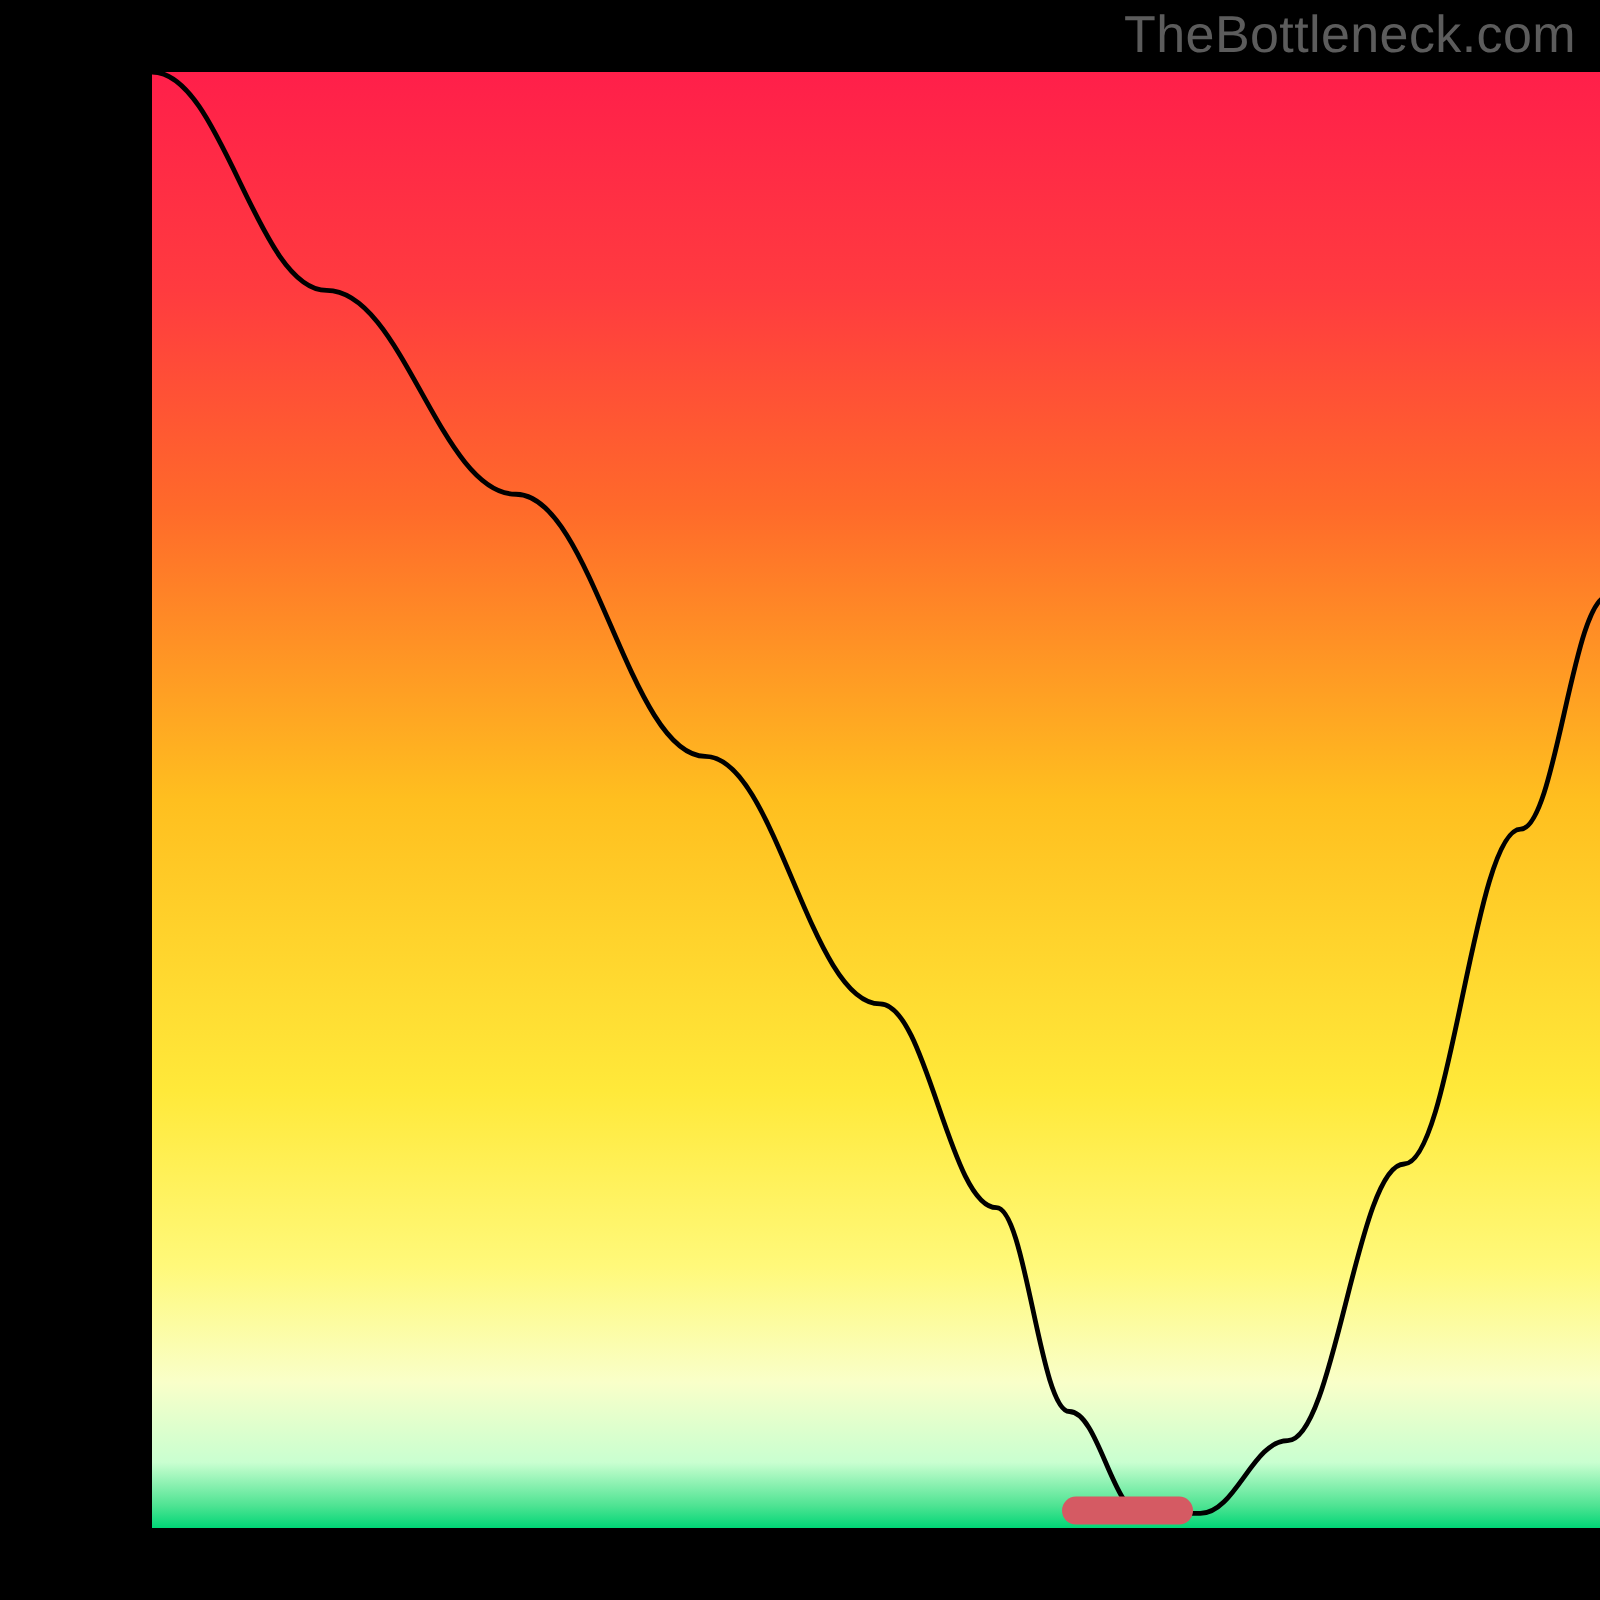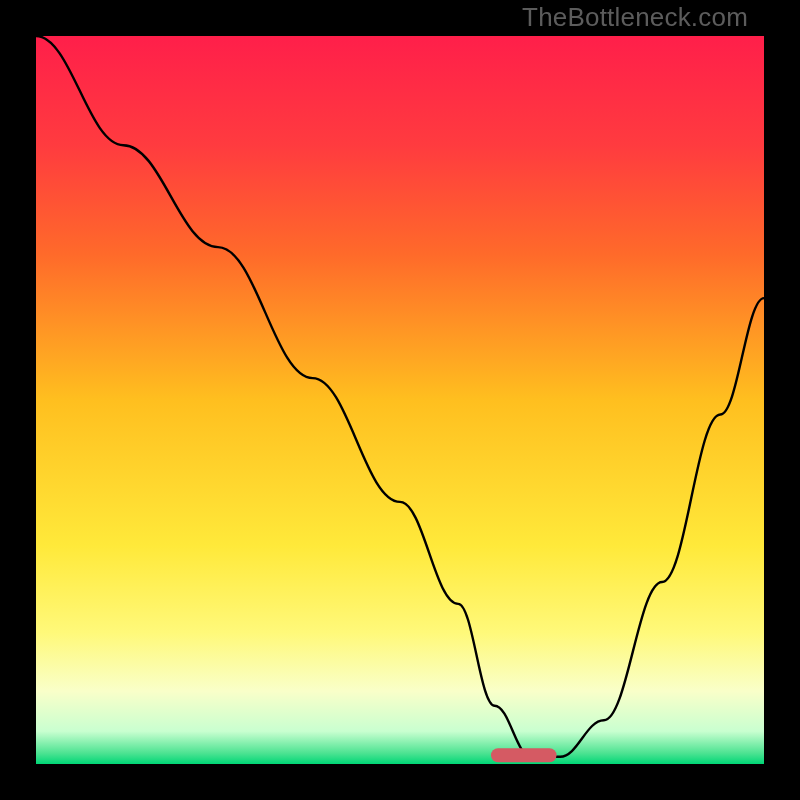--- a/index.html
+++ b/index.html
@@ -8,20 +8,21 @@
     width: 800px;
     height: 800px;
     background: #000;
     overflow: hidden;
     font-family: Arial, Helvetica, sans-serif;
   }
   .chart-wrap {
     position: relative;
     width: 756px;
     height: 800px;
+    margin-left: 40px;
   }
   .watermark {
     position: absolute;
     top: 2px;
     right: 8px;
     color: #5c5c5c;
     font-size: 26px;
     font-weight: 500;
     letter-spacing: 0.2px;
     z-index: 10;

